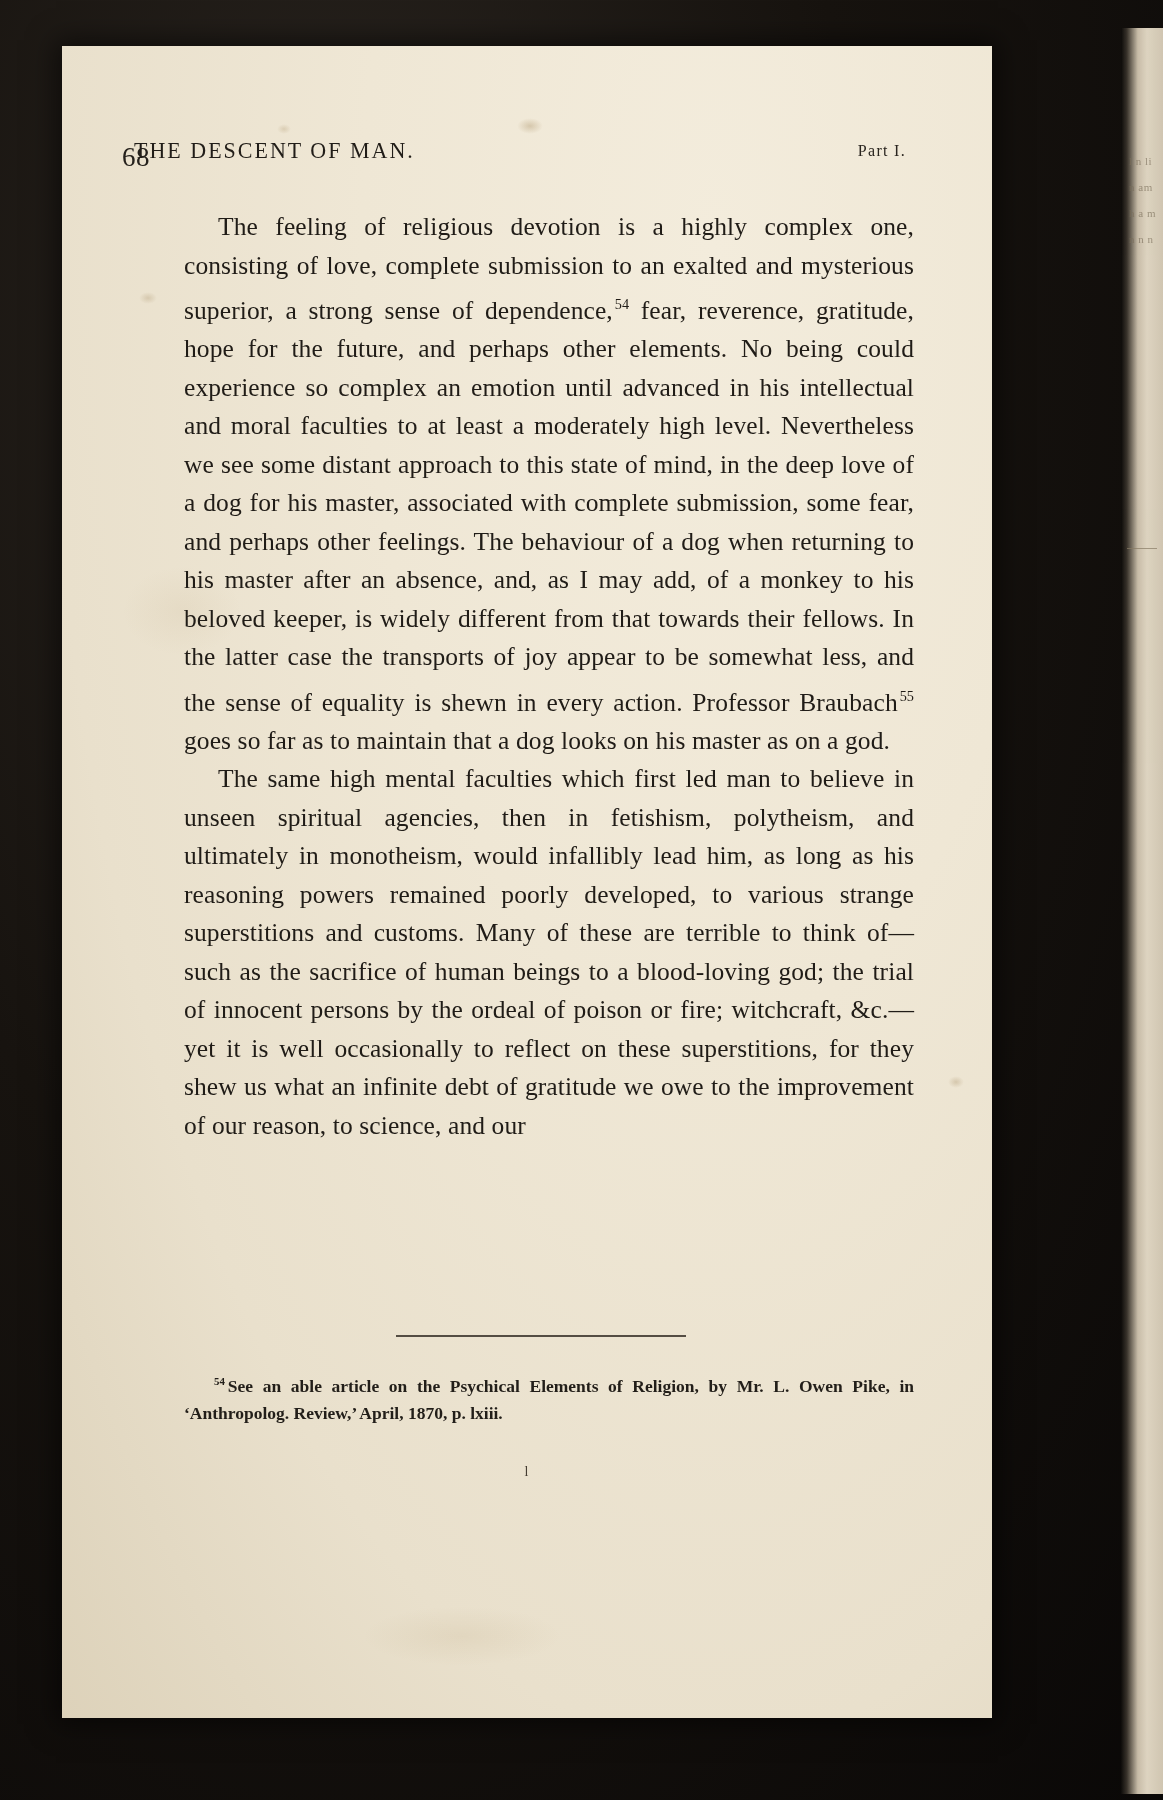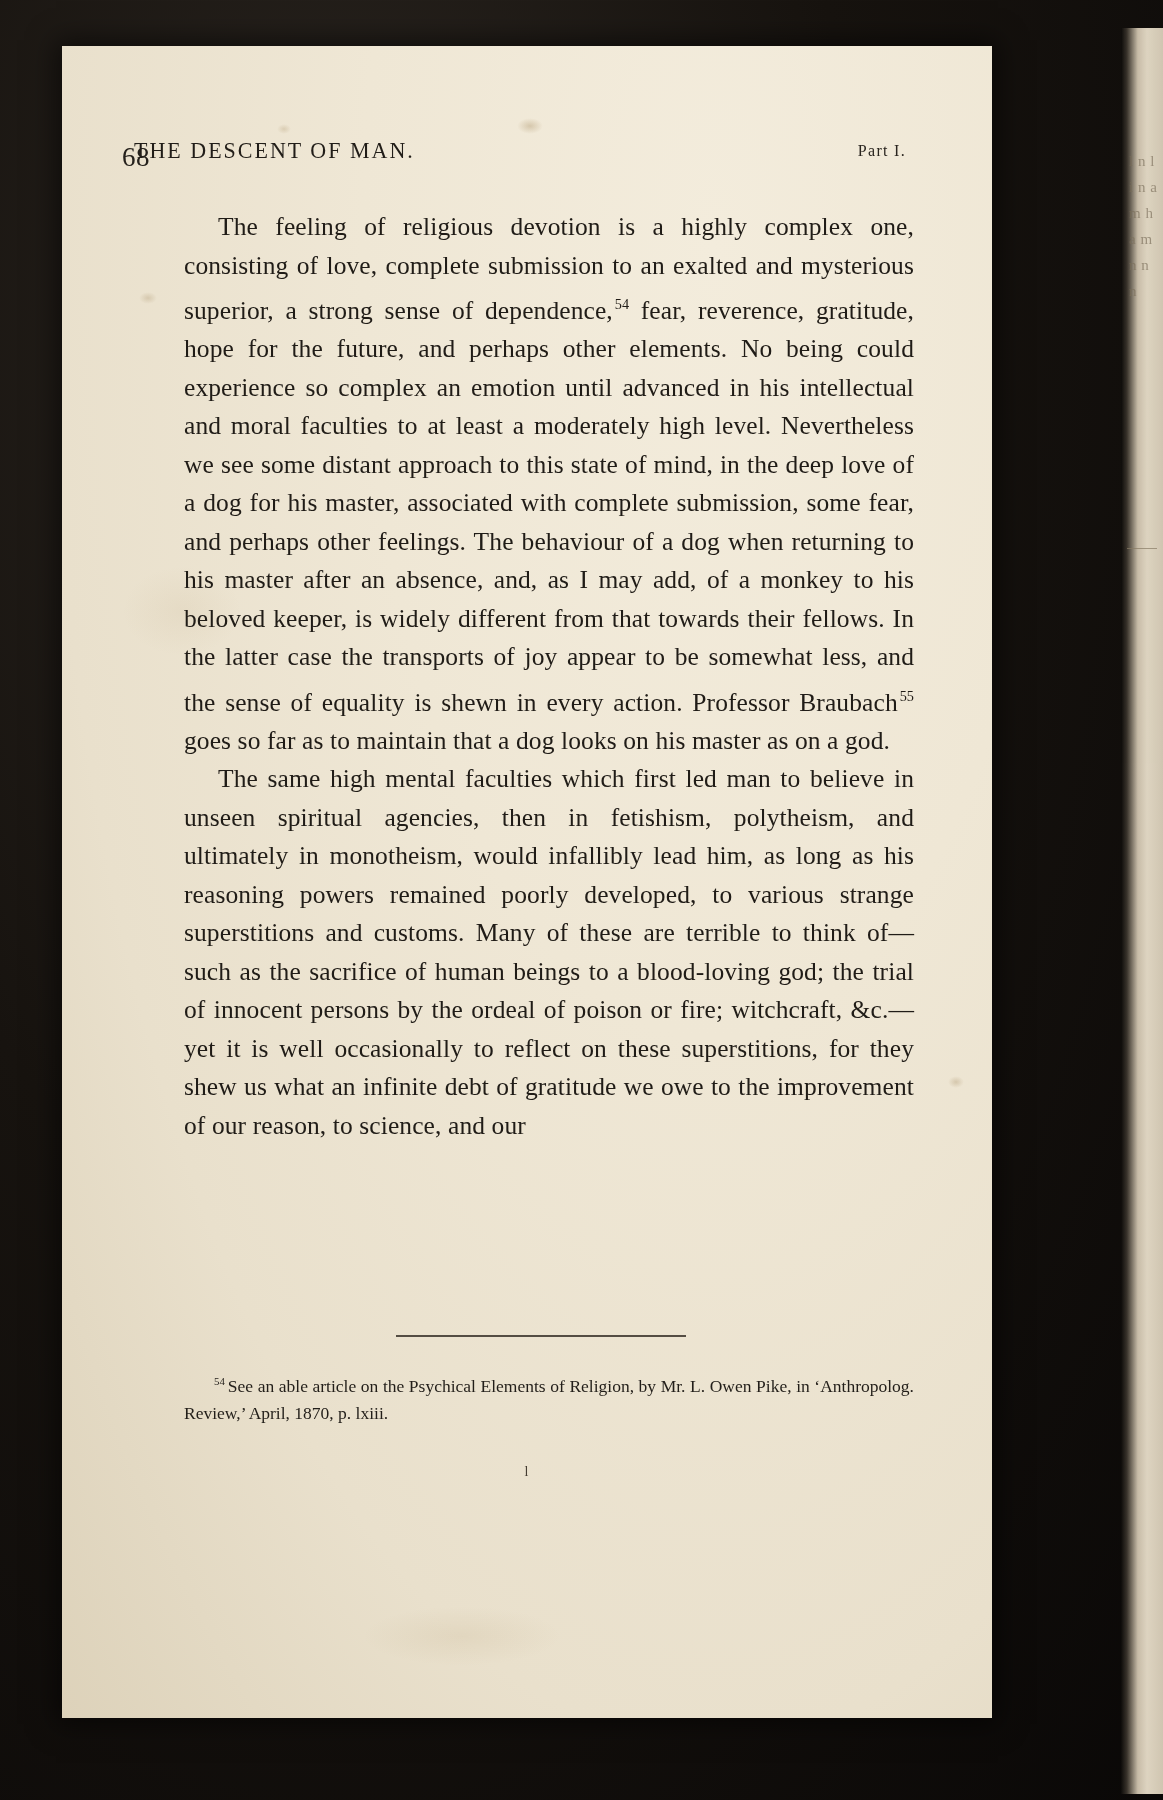--- a/index.html
+++ b/index.html
@@ -31,21 +31,21 @@
     height: 1766px;
     background: linear-gradient(90deg, #0d0b09 0%, #3a342c 14%, #cfc3ae 40%, #e6dcc8 62%, #d8cdb8 100%);
     opacity: 0.96;
   }
   .gutter-strip .ghost-text {
     position: absolute;
     left: 8px;
     top: 120px;
     width: 30px;
     color: #7d715c;
-    font-size: 15px;
+    font-size: 11px;
     line-height: 26px;
     letter-spacing: .5px;
     opacity: .65;
     overflow: hidden;
     height: 560px;
     word-break: break-all;
   }
   .gutter-strip .ghost-rule {
     position: absolute;
     left: 6px;
@@ -162,20 +162,21 @@
   
   .footnotes {
     position: absolute;
     left: 122px;
     top: 1322px;
     width: 730px;
     font-size: 17.5px;
     line-height: 27px;
     color: #221e19;
     text-align: justify;
+    font-weight: bold;
   }
   .footnotes p { margin: 0; text-indent: 28px; }
   .footnotes sup {
     font-size: 0.62em;
     padding-right: 3px;
   }
 
   
   .sig-mark {
     position: absolute;

